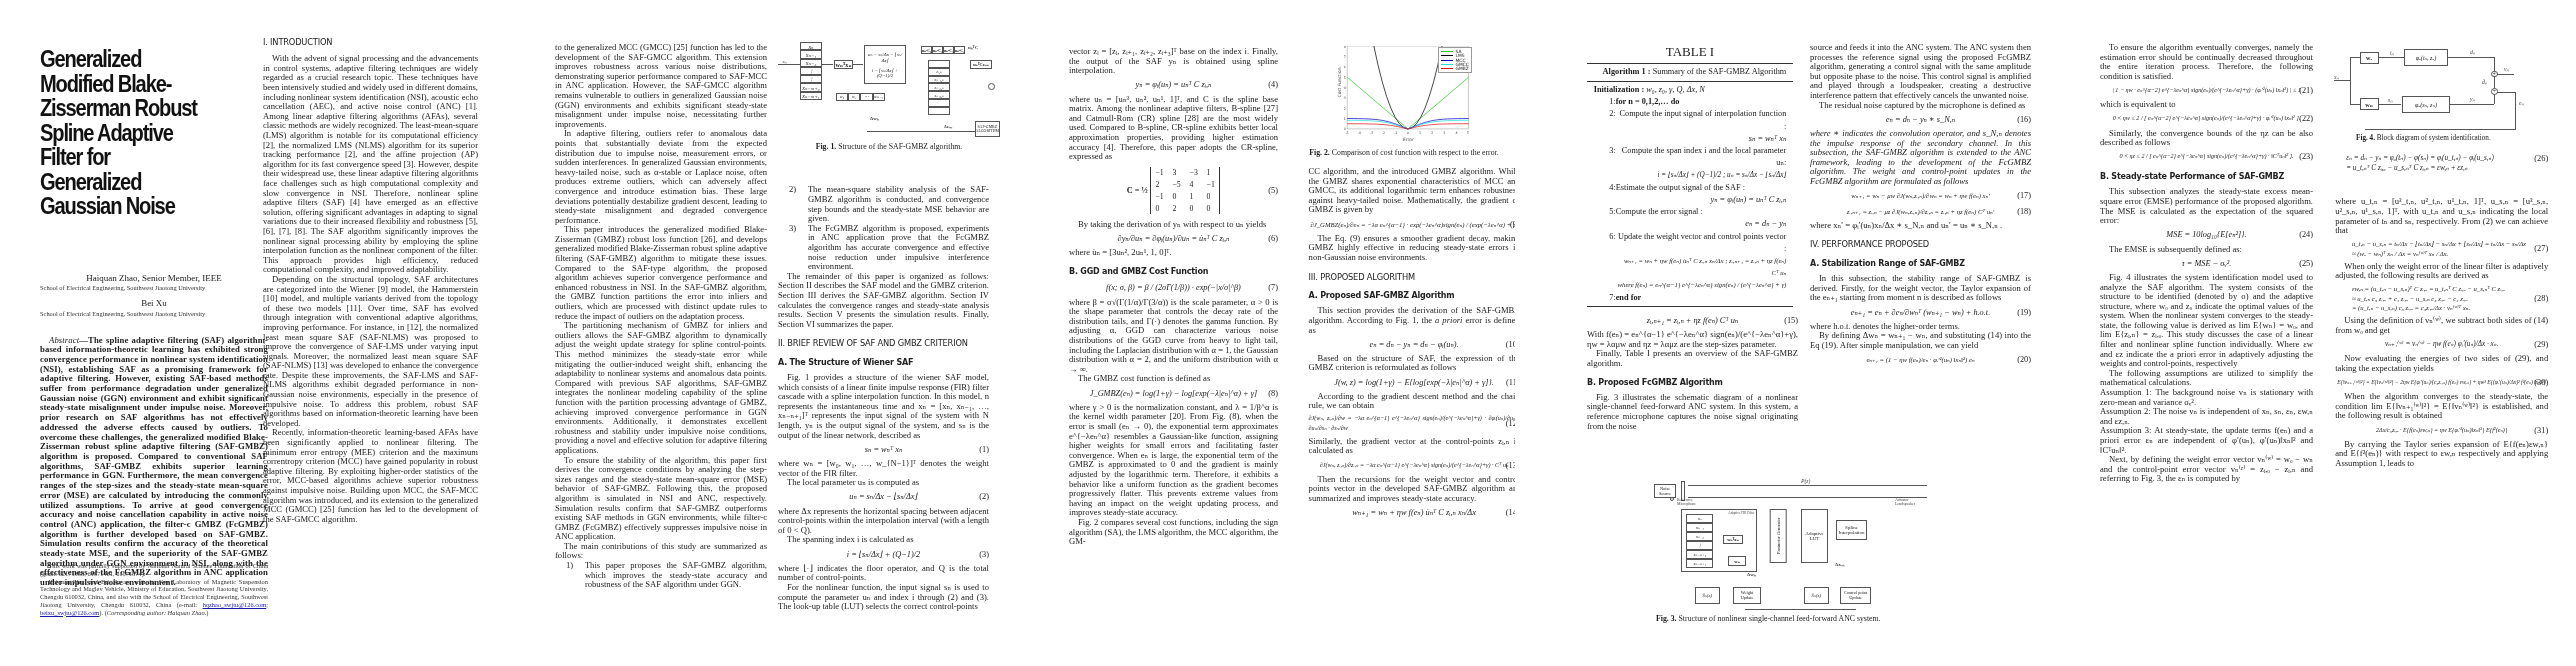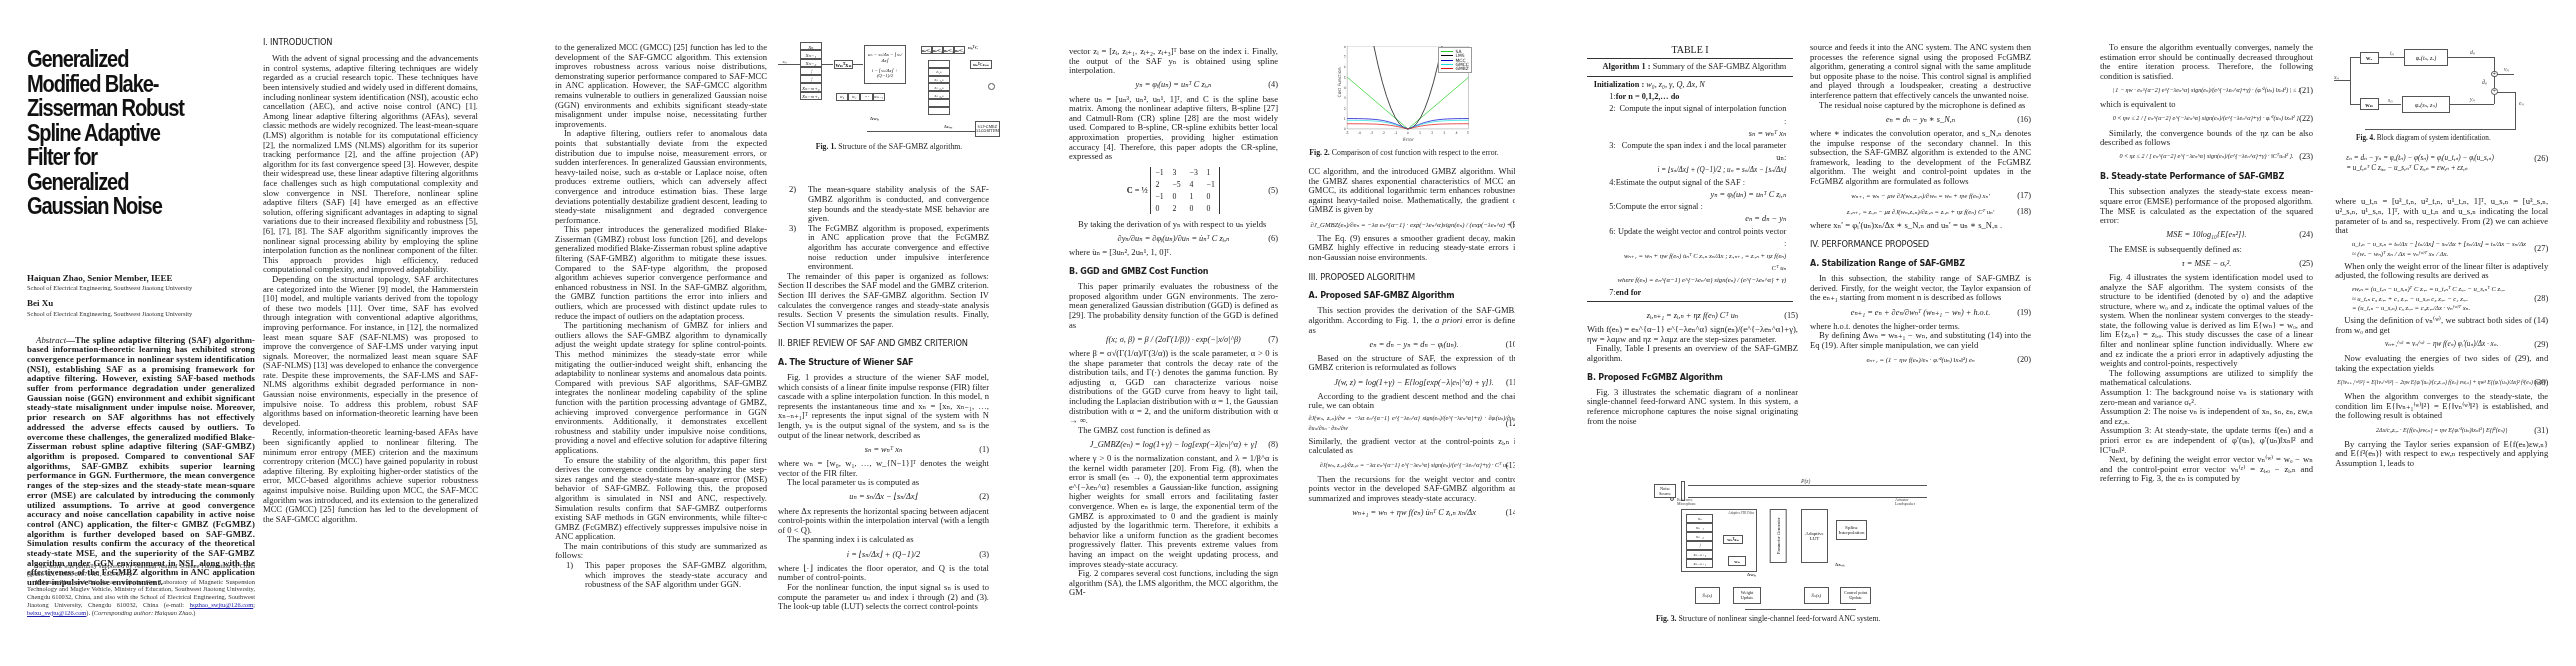--- a/index.html
+++ b/index.html
@@ -6,50 +6,50 @@
   html, body { width: 2576px; height: 667px; background: #ffffff; overflow: hidden; }
   body { font-family: "Liberation Serif", "DejaVu Serif", serif; color: #1a1a1a; position: relative; }
   .col { position: absolute; top: 0; height: 667px; overflow: hidden; }
   .txt { font-size: 8.6px; line-height: 9.6px; text-align: justify; hyphens: auto; }
   .txt p { text-indent: 9px; margin: 0; }
   .sec { font-family: "DejaVu Sans", "Liberation Sans", sans-serif; font-size: 8.3px; font-weight: normal; margin: 10px 0 6.7px 0; letter-spacing: -0.2px; color: #222; }
   .subsec { font-family: "DejaVu Sans", "Liberation Sans", sans-serif; font-size: 8px; margin: 9px 0 5.6px 0; color: #222; letter-spacing: -0.2px; }
   .eq { display: flex; justify-content: center; align-items: center; position: relative; font-style: italic; font-size: 8.3px; margin: 3.3px 0; min-height: 12.2px; }
   .eq .num { position: absolute; right: 0; font-style: normal; }
   .title { font-family: "Liberation Sans", "DejaVu Sans", sans-serif; font-size: 24.5px; line-height: 24.5px; letter-spacing: -1.4px; color: #111; font-stretch: condensed; transform: scaleX(0.82); transform-origin: left; width: 211px; }
-  .author { font-weight: bold; font-size: 9px; margin-top: 4.4px; }
+  .author { font-weight: normal; font-size: 9px; margin-top: 4.4px; text-align: center; }
   .affil { font-size: 6.4px; color: #333; margin-top: 1.7px; }
   .abstract { font-weight: bold; font-size: 8.7px; line-height: 9.7px; text-align: justify; letter-spacing: 0.1px; }
   .abstract i { font-weight: normal; }
   .foot { font-size: 6.4px; line-height: 7.8px; text-align: justify; color: #333; }
   .foot p { text-indent: 8.3px; }
   .foot a { color: #1a1aa8; text-decoration: underline; }
   .cap { font-size: 8.3px; text-align: center; margin-top: 2.2px; }
   .cap b { font-weight: bold; margin-top: 36px; }
   .list-item { display: flex; gap: 6.7px; padding-left: 11px; text-indent: 0; }
   .list-item .n { flex: 0 0 12.2px; }
   .fig { position: relative; }
   .box { position: absolute; border: 0.6px solid #555; background: #fff; font-size: 6.1px; display: flex; align-items: center; justify-content: center; text-align: center; font-style: italic; }
   .box.b { font-style: normal; font-weight: bold; }
   .ln { position: absolute; background: #555; }
-  .tbl-title { text-align: center; font-size: 10px; margin-bottom: 3.3px; }
+  .tbl-title { text-align: center; font-size: 13px; margin-bottom: 3.3px; }
   .rule { border-top: 0.7px solid #333; }
   .alg { font-size: 8.3px; line-height: 12.2px; text-align: right; }
   .alg .row { display: flex; }
   .alg .k { flex: 0 0 22px; }
   .alg .indent { padding-left: 22px; font-style: italic; }
   .legend { position: absolute; border: 0.6px solid #999; background: #fff; padding: 1.1px 2.2px; font-family: "DejaVu Sans", sans-serif; font-size: 4.4px; }
   .legend div { display: flex; align-items: center; gap: 2.2px; height: 4.4px; }
   .legend span.sw { display: inline-block; width: 12.2px; height: 1.1px; }
   .axis-lbl { font-family: "DejaVu Sans", sans-serif; font-size: 4.4px; color: #444; position: absolute; }
 </style>
 </head>
 <body>
 
-<div class="col" style="left:27px; width:228px;">
+<div class="col" style="left:40px; width:228px;">
   <h1 class="title" style="margin-top:47px;">Generalized Modified Blake-Zisserman Robust Spline Adaptive Filter for Generalized Gaussian Noise</h1>
   <div style="margin-top:54px;">
     <div class="author">Haiquan Zhao, Senior Member, IEEE</div>
     <div class="affil">School of Electrical Engineering, Southwest Jiaotong University</div>
     <div class="author" style="margin-top:6.7px;">Bei Xu</div>
     <div class="affil">School of Electrical Engineering, Southwest Jiaotong University</div>
   </div>
   <div class="abstract" style="margin-top:19px; text-indent:9px;">
     <i>Abstract</i><span>—The spline adaptive filtering (SAF) algorithm-based information-theoretic learning has exhibited strong convergence performance in nonlinear system identification (NSI), establishing SAF as a promising framework for adaptive filtering. However, existing SAF-based methods suffer from performance degradation under generalized Gaussian noise (GGN) environment and exhibit significant steady-state misalignment under impulse noise. Moreover, prior research on SAF algorithms has not effectively addressed the adverse effects caused by outliers. To overcome these challenges, the generalized modified Blake-Zisserman robust spline adaptive filtering (SAF-GMBZ) algorithm is proposed. Compared to conventional SAF algorithms, SAF-GMBZ exhibits superior learning performance in GGN. Furthermore, the mean convergence ranges of the step-sizes and the steady-state mean-square error (MSE) are calculated by introducing the commonly utilized assumptions. To arrive at good convergence accuracy and noise cancellation capability in active noise control (ANC) application, the filter-c GMBZ (FcGMBZ) algorithm is further developed based on SAF-GMBZ. Simulation results confirm the accuracy of the theoretical steady-state MSE, and the superiority of the SAF-GMBZ algorithm under GGN environment in NSI, along with the effectiveness of the FcGMBZ algorithm in ANC application under impulsive noise environment.</span>
   </div>
@@ -210,21 +210,20 @@
       </table>
     <span class="num">(5)</span>
   </div>
   <p>By taking the derivation of yₙ with respect to uₙ yields</p>
   <div class="eq">
       <span>∂yₙ/∂uₙ = ∂φᵢ(uₙ)/∂uₙ = u̇ₙᵀ C zᵢ,ₙ</span>
       <span class="num">(6)</span>
     </div>
   <p style="text-indent:0;">where u̇ₙ = [3uₙ², 2uₙ¹, 1, 0]ᵀ.</p>
   <h3 class="subsec">B. GGD and GMBZ Cost Function</h3>
-  <p>This paper primarily evaluates the robustness of the proposed algorithm under GGN environments. The zero-mean generalized Gaussian distribution (GGD) is defined as [29]. The probability density function of the GGD is defined as</p>
   <div class="eq">
       <span>f(x; σ, β) = β / (2σΓ(1/β)) · exp(−|x/σ|^β)</span>
       <span class="num">(7)</span>
     </div>
   <p style="text-indent:0;">where β = σ√(Γ(1/α)/Γ(3/α)) is the scale parameter, α &gt; 0 is the shape parameter that controls the decay rate of the distribution tails, and Γ(·) denotes the gamma function. By adjusting α, GGD can characterize various noise distributions of the GGD curve from heavy to light tail, including the Laplacian distribution with α = 1, the Gaussian distribution with α = 2, and the uniform distribution with α → ∞.</p>
   <p>The GMBZ cost function is defined as</p>
   <div class="eq">
       <span>J_GMBZ(eₙ) = log(1+γ) − log[exp(−λ|eₙ|^α) + γ]</span>
       <span class="num">(8)</span>
     </div>
@@ -429,21 +428,21 @@
   </div>
 </div>
 
 <div class="col txt" style="left:1810px; width:221px; top:43px; height:434px;">
   <p style="text-indent:0;">source and feeds it into the ANC system. The ANC system then processes the reference signal using the proposed FcGMBZ algorithm, generating a control signal with the same amplitude but opposite phase to the noise. This control signal is amplified and played through a loudspeaker, creating a destructive interference pattern that effectively cancels the unwanted noise.</p>
   <p>The residual noise captured by the microphone is defined as</p>
   <div class="eq">
       <span>eₙ = dₙ − yₙ ∗ s_N,ₙ</span>
       <span class="num">(16)</span>
     </div>
-  <p style="text-indent:0;">where ∗ indicates the convolution operator, and s_N,ₙ denotes the impulse response of the secondary channel. In this subsection, the SAF-GMBZ algorithm is extended to the ANC framework, leading to the development of the FcGMBZ algorithm. The weight and control-point updates in the FcGMBZ algorithm are formulated as follows</p>
+  <p style="text-indent:0;font-style:italic;">where ∗ indicates the convolution operator, and s_N,ₙ denotes the impulse response of the secondary channel. In this subsection, the SAF-GMBZ algorithm is extended to the ANC framework, leading to the development of the FcGMBZ algorithm. The weight and control-point updates in the FcGMBZ algorithm are formulated as follows</p>
   <div class="eq">
       <span style="font-size:6.7px;">wₙ₊₁ = wₙ − μw ∂J(wₙ,zᵢ,ₙ)/∂wₙ = wₙ + ηw f(eₙ) xₙ′</span>
       <span class="num">(17)</span>
     </div>
   <div class="eq">
       <span style="font-size:6.7px;">zᵢ,ₙ₊₁ = zᵢ,ₙ − μz ∂J(wₙ,zᵢ,ₙ)/∂zᵢ,ₙ = zᵢ,ₙ + ηz f(eₙ) Cᵀ uₙ′</span>
       <span class="num">(18)</span>
     </div>
   <p style="text-indent:0;">where xₙ′ = φᵢ′(uₙ)xₙ/Δx ∗ s_N,ₙ and uₙ′ = uₙ ∗ s_N,ₙ .</p>
   <h2 class="sec">IV. PERFORMANCE PROPOSED</h2>

